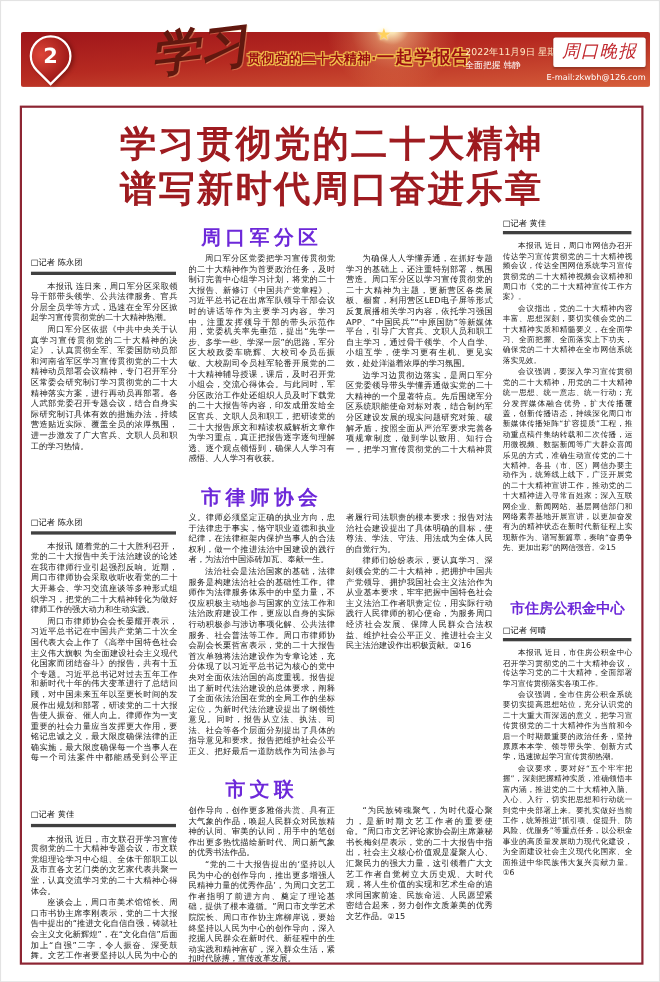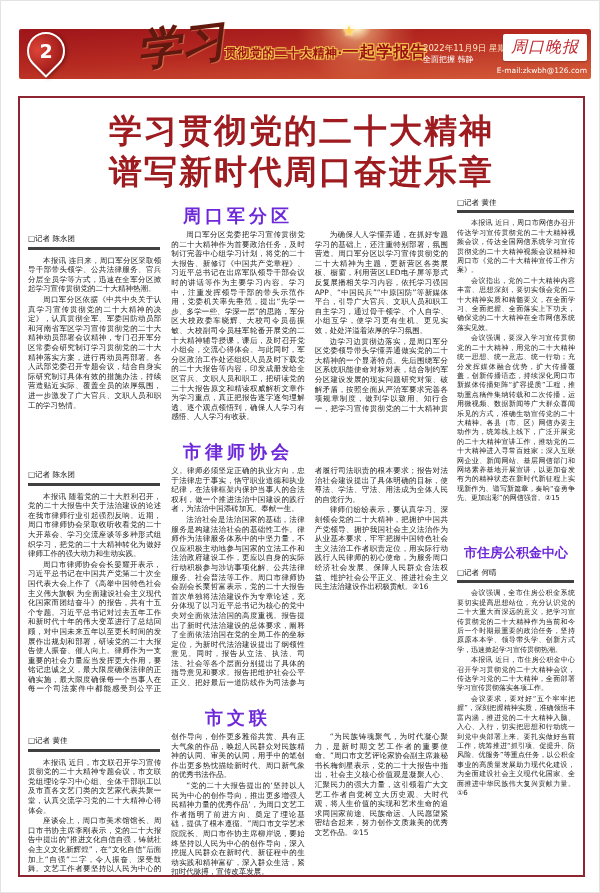--- a/index.html
+++ b/index.html
@@ -125,22 +125,22 @@
               <div class="byline">□记者 黄佳</div>
               <p>本报讯 近日，周口市网信办召开传达学习宣传贯彻党的二十大精神视频会议，传达全国网信系统学习宣传贯彻党的二十大精神视频会议精神和周口市《党的二十大精神宣传工作方案》。</p>
               <p>会议指出，党的二十大精神内容丰富、思想深刻，要切实领会党的二十大精神实质和精髓要义，在全面学习、全面把握、全面落实上下功夫，确保党的二十大精神在全市网信系统落实见效。</p>
               <p>会议强调，要深入学习宣传贯彻党的二十大精神，用党的二十大精神统一思想、统一意志、统一行动；充分发挥媒体融合优势，扩大传播覆盖，创新传播语态，持续深化周口市新媒体传播矩阵“扩容提质”工程，推动重点稿件集纳转载和二次传播，运用微视频、数据新闻等广大群众喜闻乐见的方式，准确生动宣传党的二十大精神。各县（市、区）网信办要主动作为，统筹线上线下，广泛开展党的二十大精神宣讲工作，推动党的二十大精神进入寻常百姓家；深入互联网企业、新闻网站、基层网信部门和网络素养基地开展宣讲，以更加奋发有为的精神状态在新时代新征程上实现新作为、谱写新篇章，奏响“奋勇争先、更加出彩”的网信强音。②15</p>
             </div>
         </section>
         <section id="art4">
           <h2 class="section-title long">市住房公积金中心</h2>
           <div class="cols c1">
               <div class="byline">□记者 何晴</div>
+              <p>本报讯 近日，市住房公积金中心召开学习贯彻党的二十大精神会议，传达学习党的二十大精神，全面部署学习宣传贯彻落实各项工作。</p>
               <p>会议强调，全市住房公积金系统要切实提高思想站位，充分认识党的二十大重大而深远的意义，把学习宣传贯彻党的二十大精神作为当前和今后一个时期最重要的政治任务，坚持原原本本学、领导带头学、创新方式学，迅速掀起学习宣传贯彻热潮。</p>
-              <p>本报讯 近日，市住房公积金中心召开学习贯彻党的二十大精神会议，传达学习党的二十大精神，全面部署学习宣传贯彻落实各项工作。</p>
               <p>会议要求，要对好“五个牢牢把握”，深刻把握精神实质，准确领悟丰富内涵，推进党的二十大精神入脑、入心、入行，切实把思想和行动统一到党中央部署上来。要扎实做好当前工作，统筹推进“抓引项、促提升、防风险、优服务”等重点任务，以公积金事业的高质量发展助力现代化建设，为全面建设社会主义现代化国家、全面推进中华民族伟大复兴贡献力量。①6</p>
             </div>
         </section>
       </div>
 
     </div>
   </main>
 </div>
 
 </body></html>

